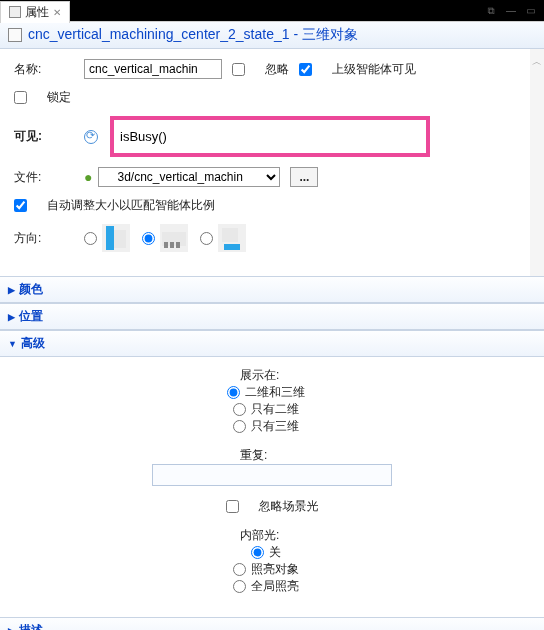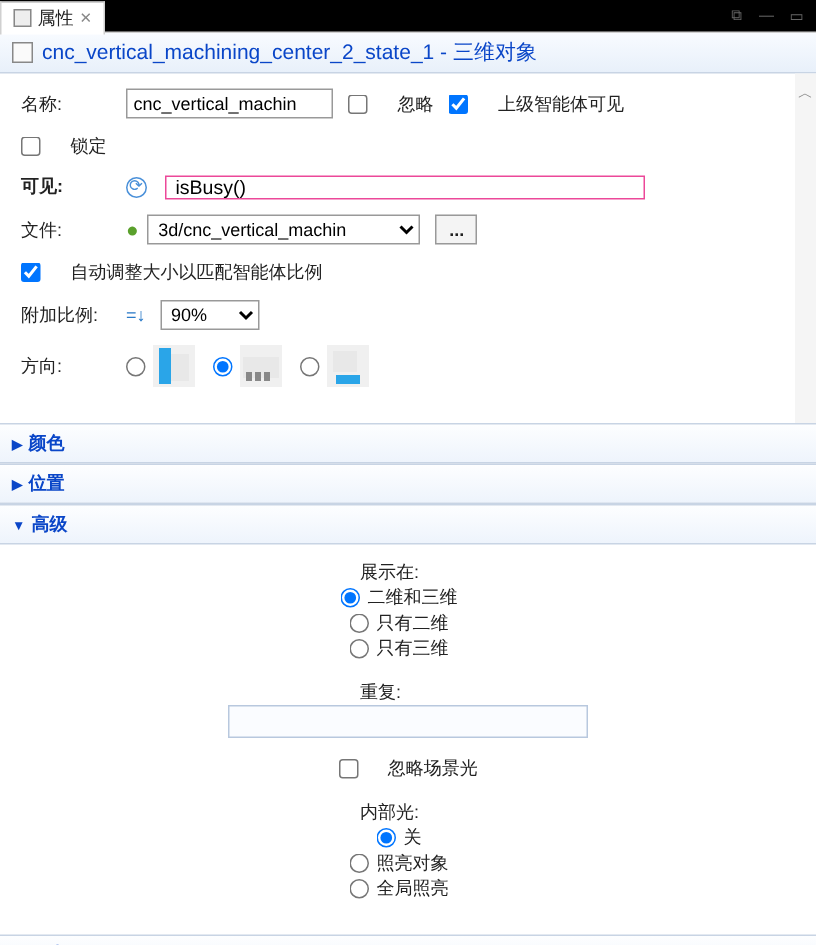--- a/index.html
+++ b/index.html
@@ -18,22 +18,22 @@
 .scrollgutter { width: 14px; background: #f5f5f5; display: flex; flex-direction: column; align-items: center; padding-top: 6px; }
 .scrollgutter span { font-size: 10px; color: #888; }
 .row { display: flex; align-items: center; margin-bottom: 10px; }
 .label { width: 70px; }
 .textinput { border: 1px solid #999; height: 20px; padding: 1px 4px; font-family: inherit; font-size: 12px; }
 .wideinput { width: 138px; }
 .chk { width: 13px; height: 13px; vertical-align: middle; }
 .chkbox { display: inline-flex; align-items: center; gap: 20px; margin-left: 10px; }
 .reset-icon { display:inline-block; width:14px; height:14px; border:1px solid #4a90d9; border-radius:50%; position:relative; }
 .reset-icon::after { content:"⟳"; position:absolute; left:1px; top:-2px; font-size:11px; color:#4a90d9; }
-.bigtext { border:1px solid #ec4899; height:16px; width:320px; padding:2px 6px; font-family:inherit; font-size:13px; }
-.select { border:1px solid #999; height:20px; font-family:inherit; font-size:12px; padding:0 2px; background:#fff; }
+.bigtext { border:4px solid #ec4899; height:41px; width:320px; padding:2px 6px; font-family:inherit; font-size:13px; }
+.select { border:1px solid #999; height:20px; font-family:inherit; font-size:12px; padding:0 14px; background:#fff; }
 .dotsbtn { width:28px; height:20px; border:1px solid #999; background:#f4f4f4; margin-left:10px; cursor:pointer; display:flex; align-items:center; justify-content:center; font-weight:bold; }
 .radio-opt { display:inline-flex; align-items:center; gap:5px; margin-right:12px; }
 .orient-thumb { width:28px; height:28px; background:#f0f0f0; display:inline-block; position:relative; }
 .thumb-a::before { content:""; position:absolute; left:4px; top:2px; width:8px; height:24px; background:#2aa5e8; }
 .thumb-a::after { content:""; position:absolute; left:12px; top:6px; width:12px; height:18px; background:#e8e8e8; }
 .thumb-b::before { content:""; position:absolute; left:2px; top:8px; width:24px; height:14px; background:#e8e8e8; }
 .thumb-b::after { content:""; position:absolute; left:4px; top:18px; width:4px; height:6px; background:#888; box-shadow:6px 0 #888,12px 0 #888; }
 .thumb-c::before { content:""; position:absolute; left:4px; top:4px; width:16px; height:14px; background:#e8e8e8; }
 .thumb-c::after { content:""; position:absolute; left:6px; top:20px; width:16px; height:6px; background:#2aa5e8; }
 .section { color:#0a46c8; font-weight:bold; padding:4px 8px; background:linear-gradient(#fdfeff,#eef4fc); border-top:1px solid #c8d4e4; border-bottom:1px solid #c8d4e4; display:flex; align-items:center; gap:4px; cursor:pointer; }
@@ -104,27 +104,20 @@
     <div class="dotsbtn">...</div>
   </div>
 
   <div class="row">
     <label class="chkbox" style="margin-left:0">
       <input type="checkbox" class="chk" checked="" style="">
       <span>自动调整大小以匹配智能体比例</span>
     </label>
   </div>
 
-  <div class="row">
-    <span class="label">附加比例:</span>
-    <span style="color:#2a7ac8;margin-right:10px">=↓</span>
-    <select class="select" style="width:66px">
-      <option>90%</option>
-    </select>
-  </div>
 
   <div class="row" style="margin-bottom:14px">
     <span class="label">方向:</span>
     <label class="radio-opt">
       <input type="radio" name="orient" style="">
       <span class="orient-thumb thumb-a"></span>
     </label>
     <label class="radio-opt">
       <input type="radio" name="orient" checked="" style="">
       <span class="orient-thumb thumb-b"></span>

